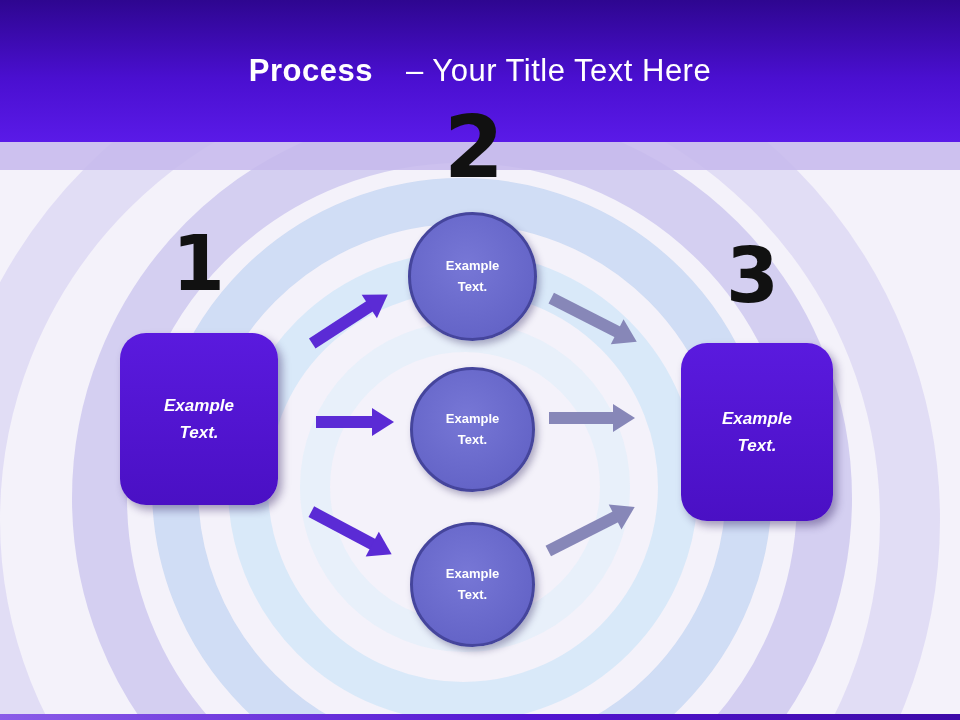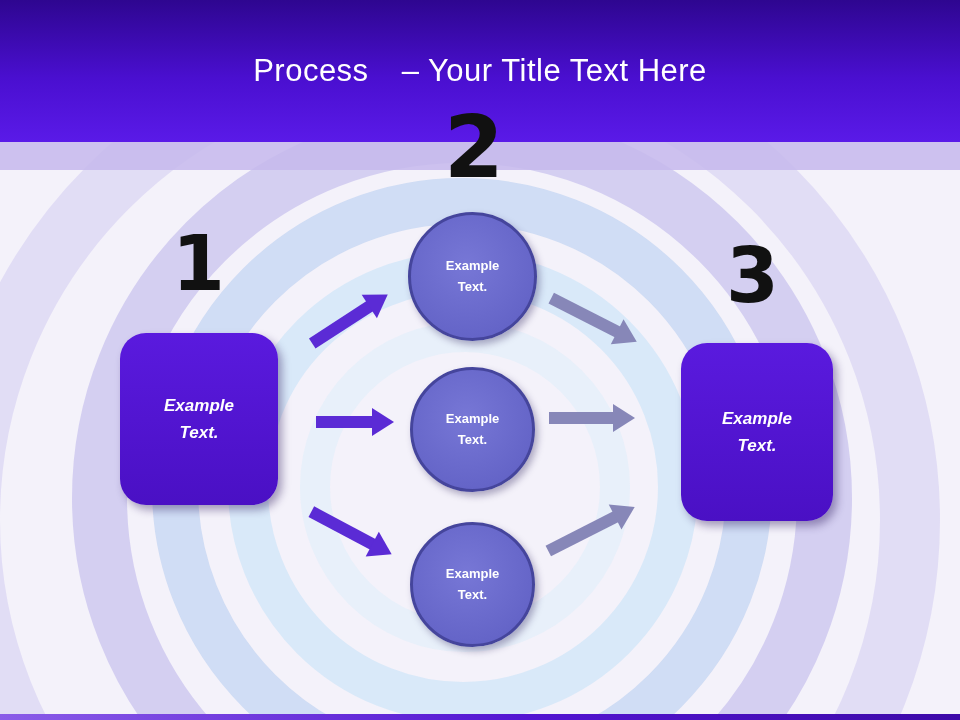--- a/index.html
+++ b/index.html
@@ -19,21 +19,21 @@
   .ring-3 { width:470px;  height:470px;  left:228px; top:252px; border:40px solid rgba(198,226,248,0.60); }
   .ring-4 { width:330px;  height:330px;  left:300px; top:322px; border:30px solid rgba(224,239,250,0.60); }
 
   
   .header {
     position:absolute; left:0; top:0; width:960px; height:142px; z-index:4;
     background:linear-gradient(180deg,#2e0690 0%,#4a0fd0 55%,#5a1ae8 100%);
     display:flex; align-items:center; justify-content:center;
   }
   .title { color:#ffffff; font-size:31px; letter-spacing:0.5px; }
-  .title .t-bold { font-weight:normal; }
+  .title .t-bold { font-weight:bold; }
   .title .t-rest { font-weight:normal; margin-left:24px; }
 
   .subheader-strip {
     position:absolute; left:0; top:142px; width:960px; height:28px; z-index:2;
     background:rgba(198,184,236,0.85);
   }
 
   
   .step-num {
     position:absolute; z-index:5; color:#111111;

